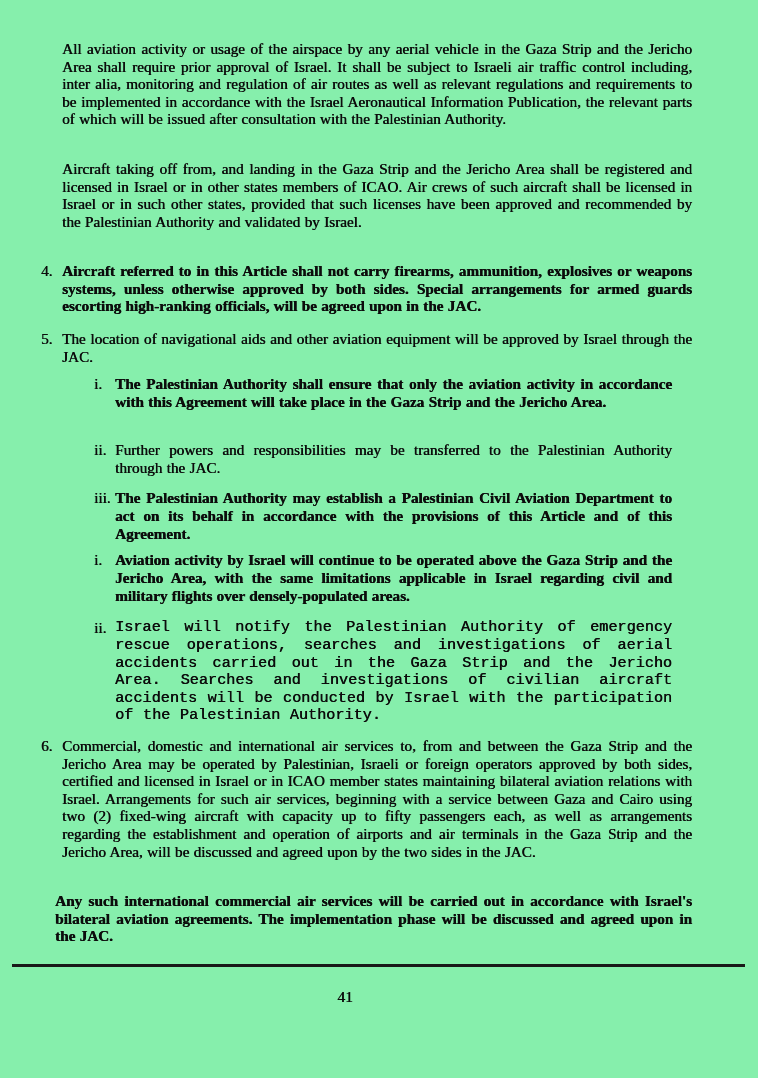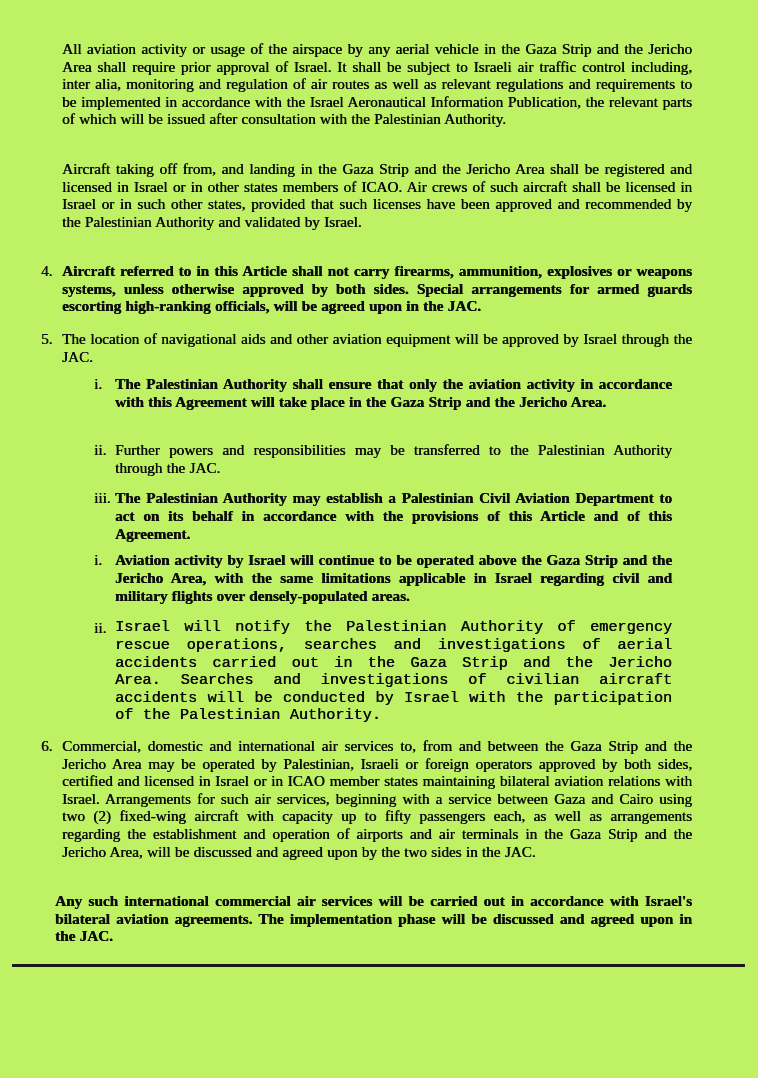--- a/index.html
+++ b/index.html
@@ -1,19 +1,19 @@
 <!DOCTYPE html>
 <html><head>
 <meta charset="utf-8">
 <style>
   * { margin: 0; padding: 0; box-sizing: border-box; }
   html, body { width: 758px; height: 1078px; background: #ffffff; overflow: hidden; }
   .page {
     width: 758px; height: 1078px;
-    background: #bef264;
+    background: #86efac;
     color: #0c0c0c;
     font-family: "Liberation Serif", "DejaVu Serif", serif;
     position: relative;
   }
   .content { padding: 40px 66px 0 41px; }
   .txt {
     font-size: 15.2px;
     line-height: 17.6px;
     text-align: justify;
     text-shadow: 0.45px 0 0 currentColor; 
@@ -101,13 +101,14 @@
       <span class="txt marker">6.</span>
       <p class="txt item-body lines-8">Commercial, domestic and international air services to, from and between the Gaza Strip and the Jericho Area may be operated by Palestinian, Israeli or foreign operators approved by both sides, certified and licensed in Israel or in ICAO member states maintaining bilateral aviation relations with Israel. Arrangements for such air services, beginning with a service between Gaza and Cairo using two (2) fixed-wing aircraft with capacity up to fifty passengers each, as well as arrangements regarding the establishment and operation of airports and air terminals in the Gaza Strip and the Jericho Area, will be discussed and agreed upon by the two sides in the JAC.</p>
     </div>
 
     <p class="txt plain mb-0 lines-3">Any such international commercial air services will be carried out in accordance with Israel's bilateral aviation agreements. The implementation phase will be discussed and agreed upon in the JAC.</p>
 
   </div>
 
   <div class="footer-rule"></div>
 
+  <div class="page-number">41</div>
 </div>
 
 </body></html>

